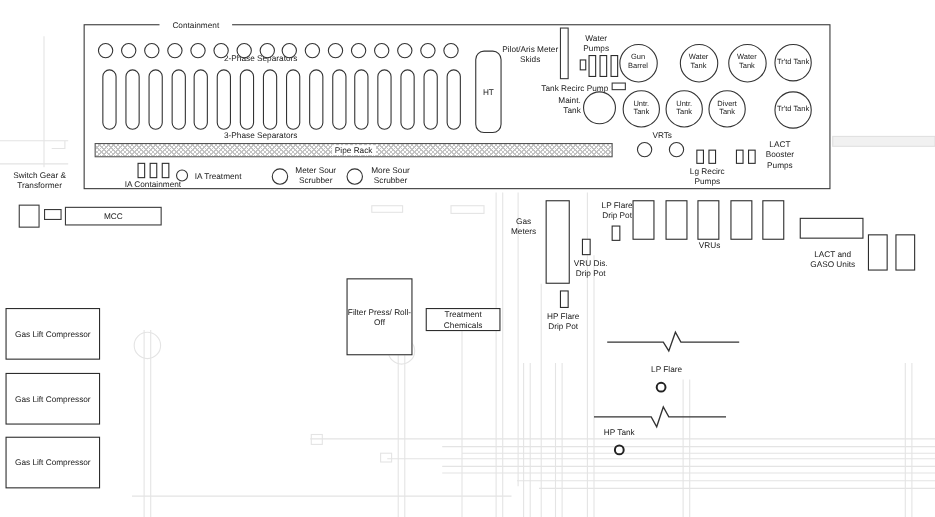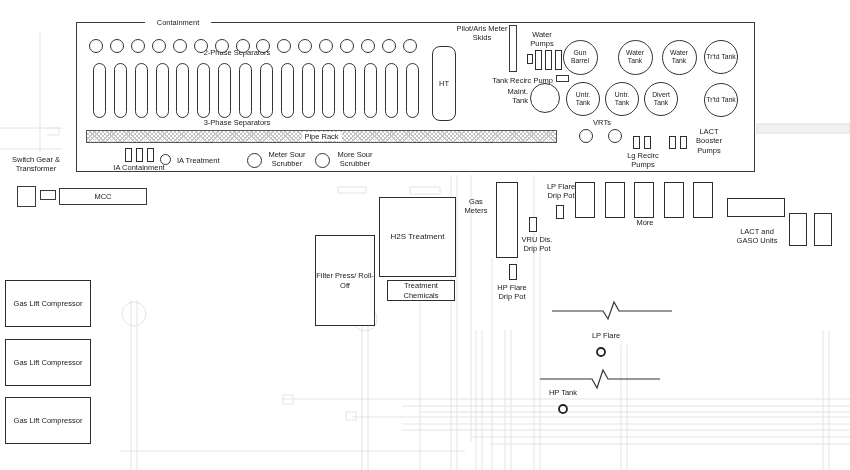--- a/index.html
+++ b/index.html
@@ -66,21 +66,21 @@
 
   <div class="circle" style="left:247px;top:153px;width:15px;height:15px"></div>
   <div class="lbl" style="left:266px;top:150px;width:42px">Meter Sour Scrubber</div>
   <div class="circle" style="left:315px;top:153px;width:15px;height:15px"></div>
   <div class="lbl" style="left:334px;top:150px;width:42px">More Sour Scrubber</div>
 
   <div class="vessel" style="left:432px;top:46px;width:24px;height:75px;border-radius:8px;display:flex;align-items:center;justify-content:center;font-size:7.5px">
     <span>HT</span>
   </div>
 
-  <div class="lbl" style="left:456px;top:24px;width:52px">Pilot/Aris Meter Skids</div>
+  <div class="lbl" style="left:456px;top:40px;width:52px">Pilot/Aris Meter Skids</div>
   <div class="box" style="left:509px;top:25px;width:8px;height:47px"></div>
 
   <div class="lbl" style="left:525px;top:30px;width:34px">Water Pumps</div>
 
   <div class="lbl tright" style="left:487px;top:76px;width:66px">Tank Recirc Pump</div>
   <div class="box" style="left:556px;top:75px;width:13px;height:7px"></div>
 
   <div class="lbl tright" style="left:498px;top:87px;width:30px">Maint. Tank</div>
 
   <div class="lbl" style="left:588px;top:118px;width:28px">VRTs</div>
@@ -97,41 +97,38 @@
   <div class="box bold flex" style="left:5px;top:280px;width:86px;height:47px">
     <span>Gas Lift Compressor</span>
   </div>
   <div class="box bold flex" style="left:5px;top:339px;width:86px;height:47px">
     <span>Gas Lift Compressor</span>
   </div>
   <div class="box bold flex" style="left:5px;top:397px;width:86px;height:47px">
     <span>Gas Lift Compressor</span>
   </div>
 
-  <div class="box bold flex" style="left:315px;top:235px;width:60px;height:91px">
+  <div class="box bold flex" style="left:315px;top:253px;width:60px;height:70px">
     <span>Filter Press/ Roll-Off</span>
-  </div>
-  <div class="box bold flex" style="left:379px;top:197px;width:77px;height:80px;font-size:8px">
-    <span>H2S Treatment</span>
   </div>
   <div class="box bold flex" style="left:387px;top:280px;width:68px;height:21px">
     <span>Treatment Chemicals</span>
   </div>
 
   <div class="lbl" style="left:458px;top:197px;width:36px">Gas Meters</div>
   <div class="box bold" style="left:496px;top:182px;width:22px;height:76px"></div>
 
   <div class="lbl" style="left:544px;top:182px;width:34px">LP Flare Drip Pot</div>
   <div class="box bold" style="left:556px;top:205px;width:8px;height:14px"></div>
   <div class="box bold" style="left:529px;top:217px;width:8px;height:15px"></div>
   <div class="lbl" style="left:518px;top:235px;width:38px">VRU Dis. Drip Pot</div>
   <div class="box bold" style="left:509px;top:264px;width:8px;height:16px"></div>
   <div class="lbl" style="left:494px;top:283px;width:36px">HP Flare Drip Pot</div>
 
-  <div class="lbl" style="left:629px;top:218px;width:32px">More</div>
+  <div class="lbl" style="left:629px;top:218px;width:32px">VRUs</div>
 
   <div class="box bold" style="left:727px;top:198px;width:58px;height:19px"></div>
   <div class="lbl" style="left:733px;top:227px;width:48px">LACT and GASO Units</div>
 
   <svg class="abs" width="850" height="470" style="left:0;top:0">
     <polyline class="dk" points="552,311 603,311 608,319 614,302 619,311 672,311"></polyline>
     <polyline class="dk" points="540,379 592,379 597,388 603,370 608,379 660,379"></polyline>
     <circle class="dk2" cx="601" cy="352" r="4"></circle>
     <circle class="dk2" cx="563" cy="409" r="4"></circle>
   </svg>

